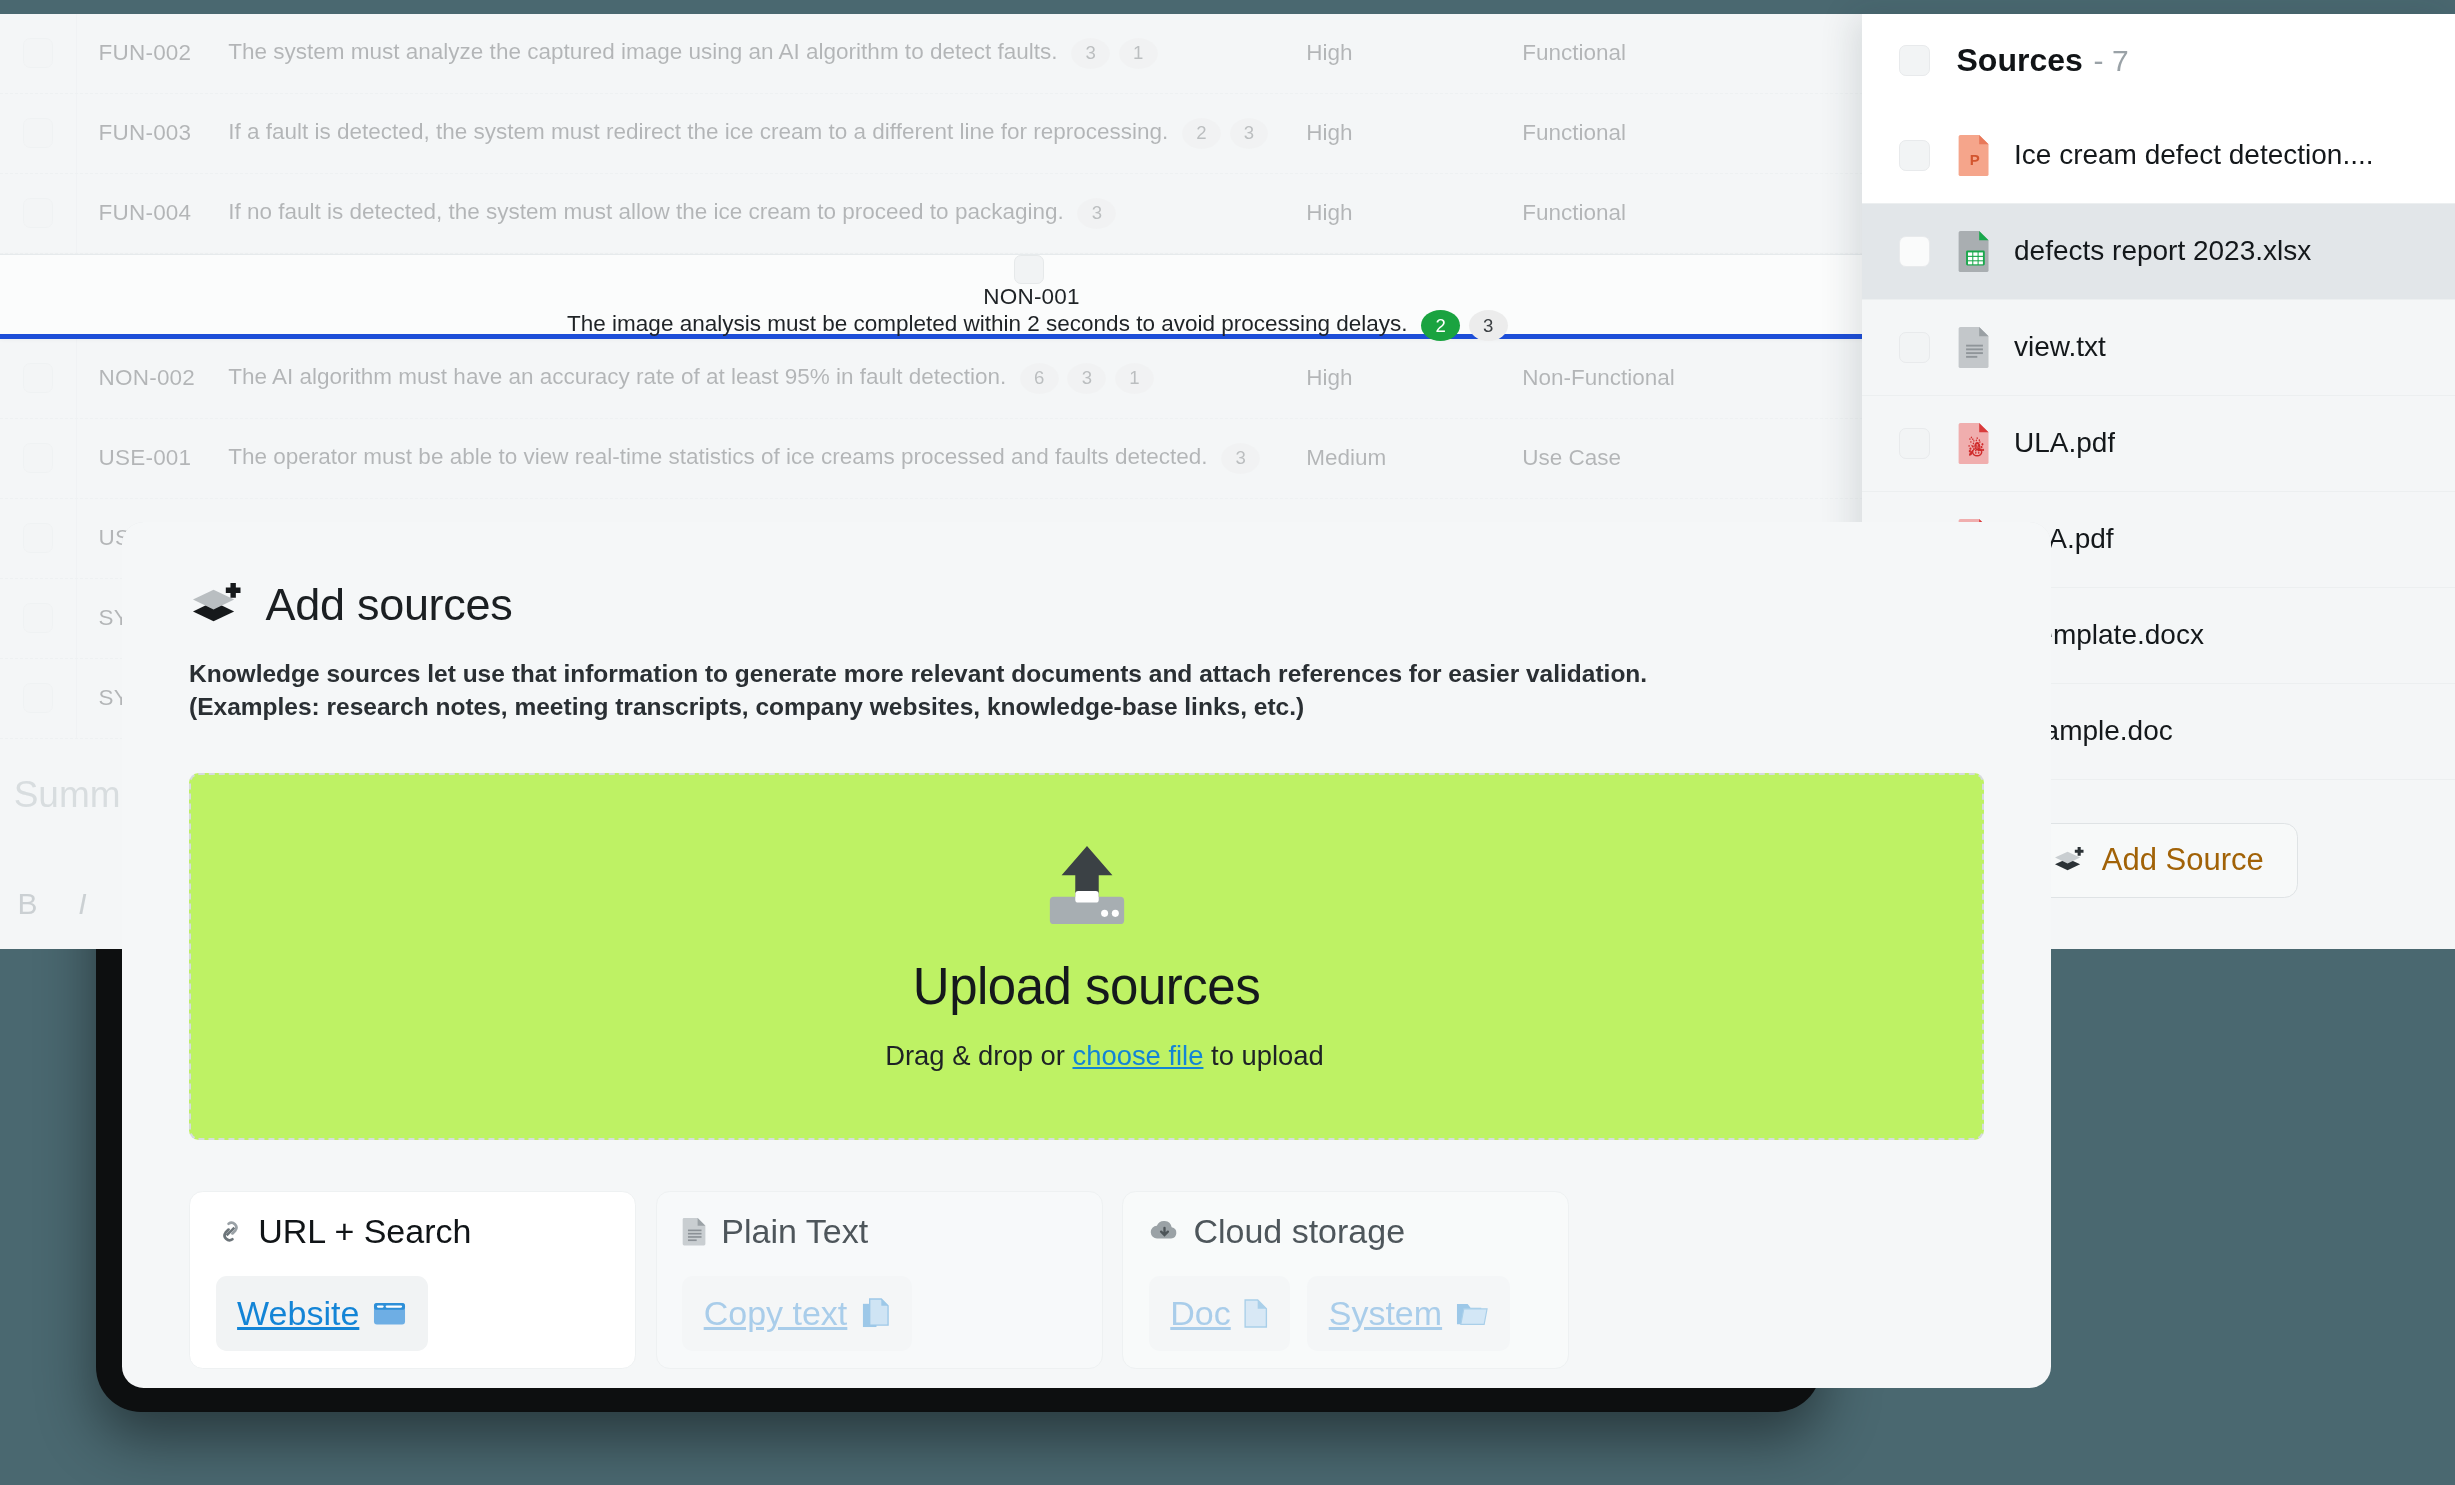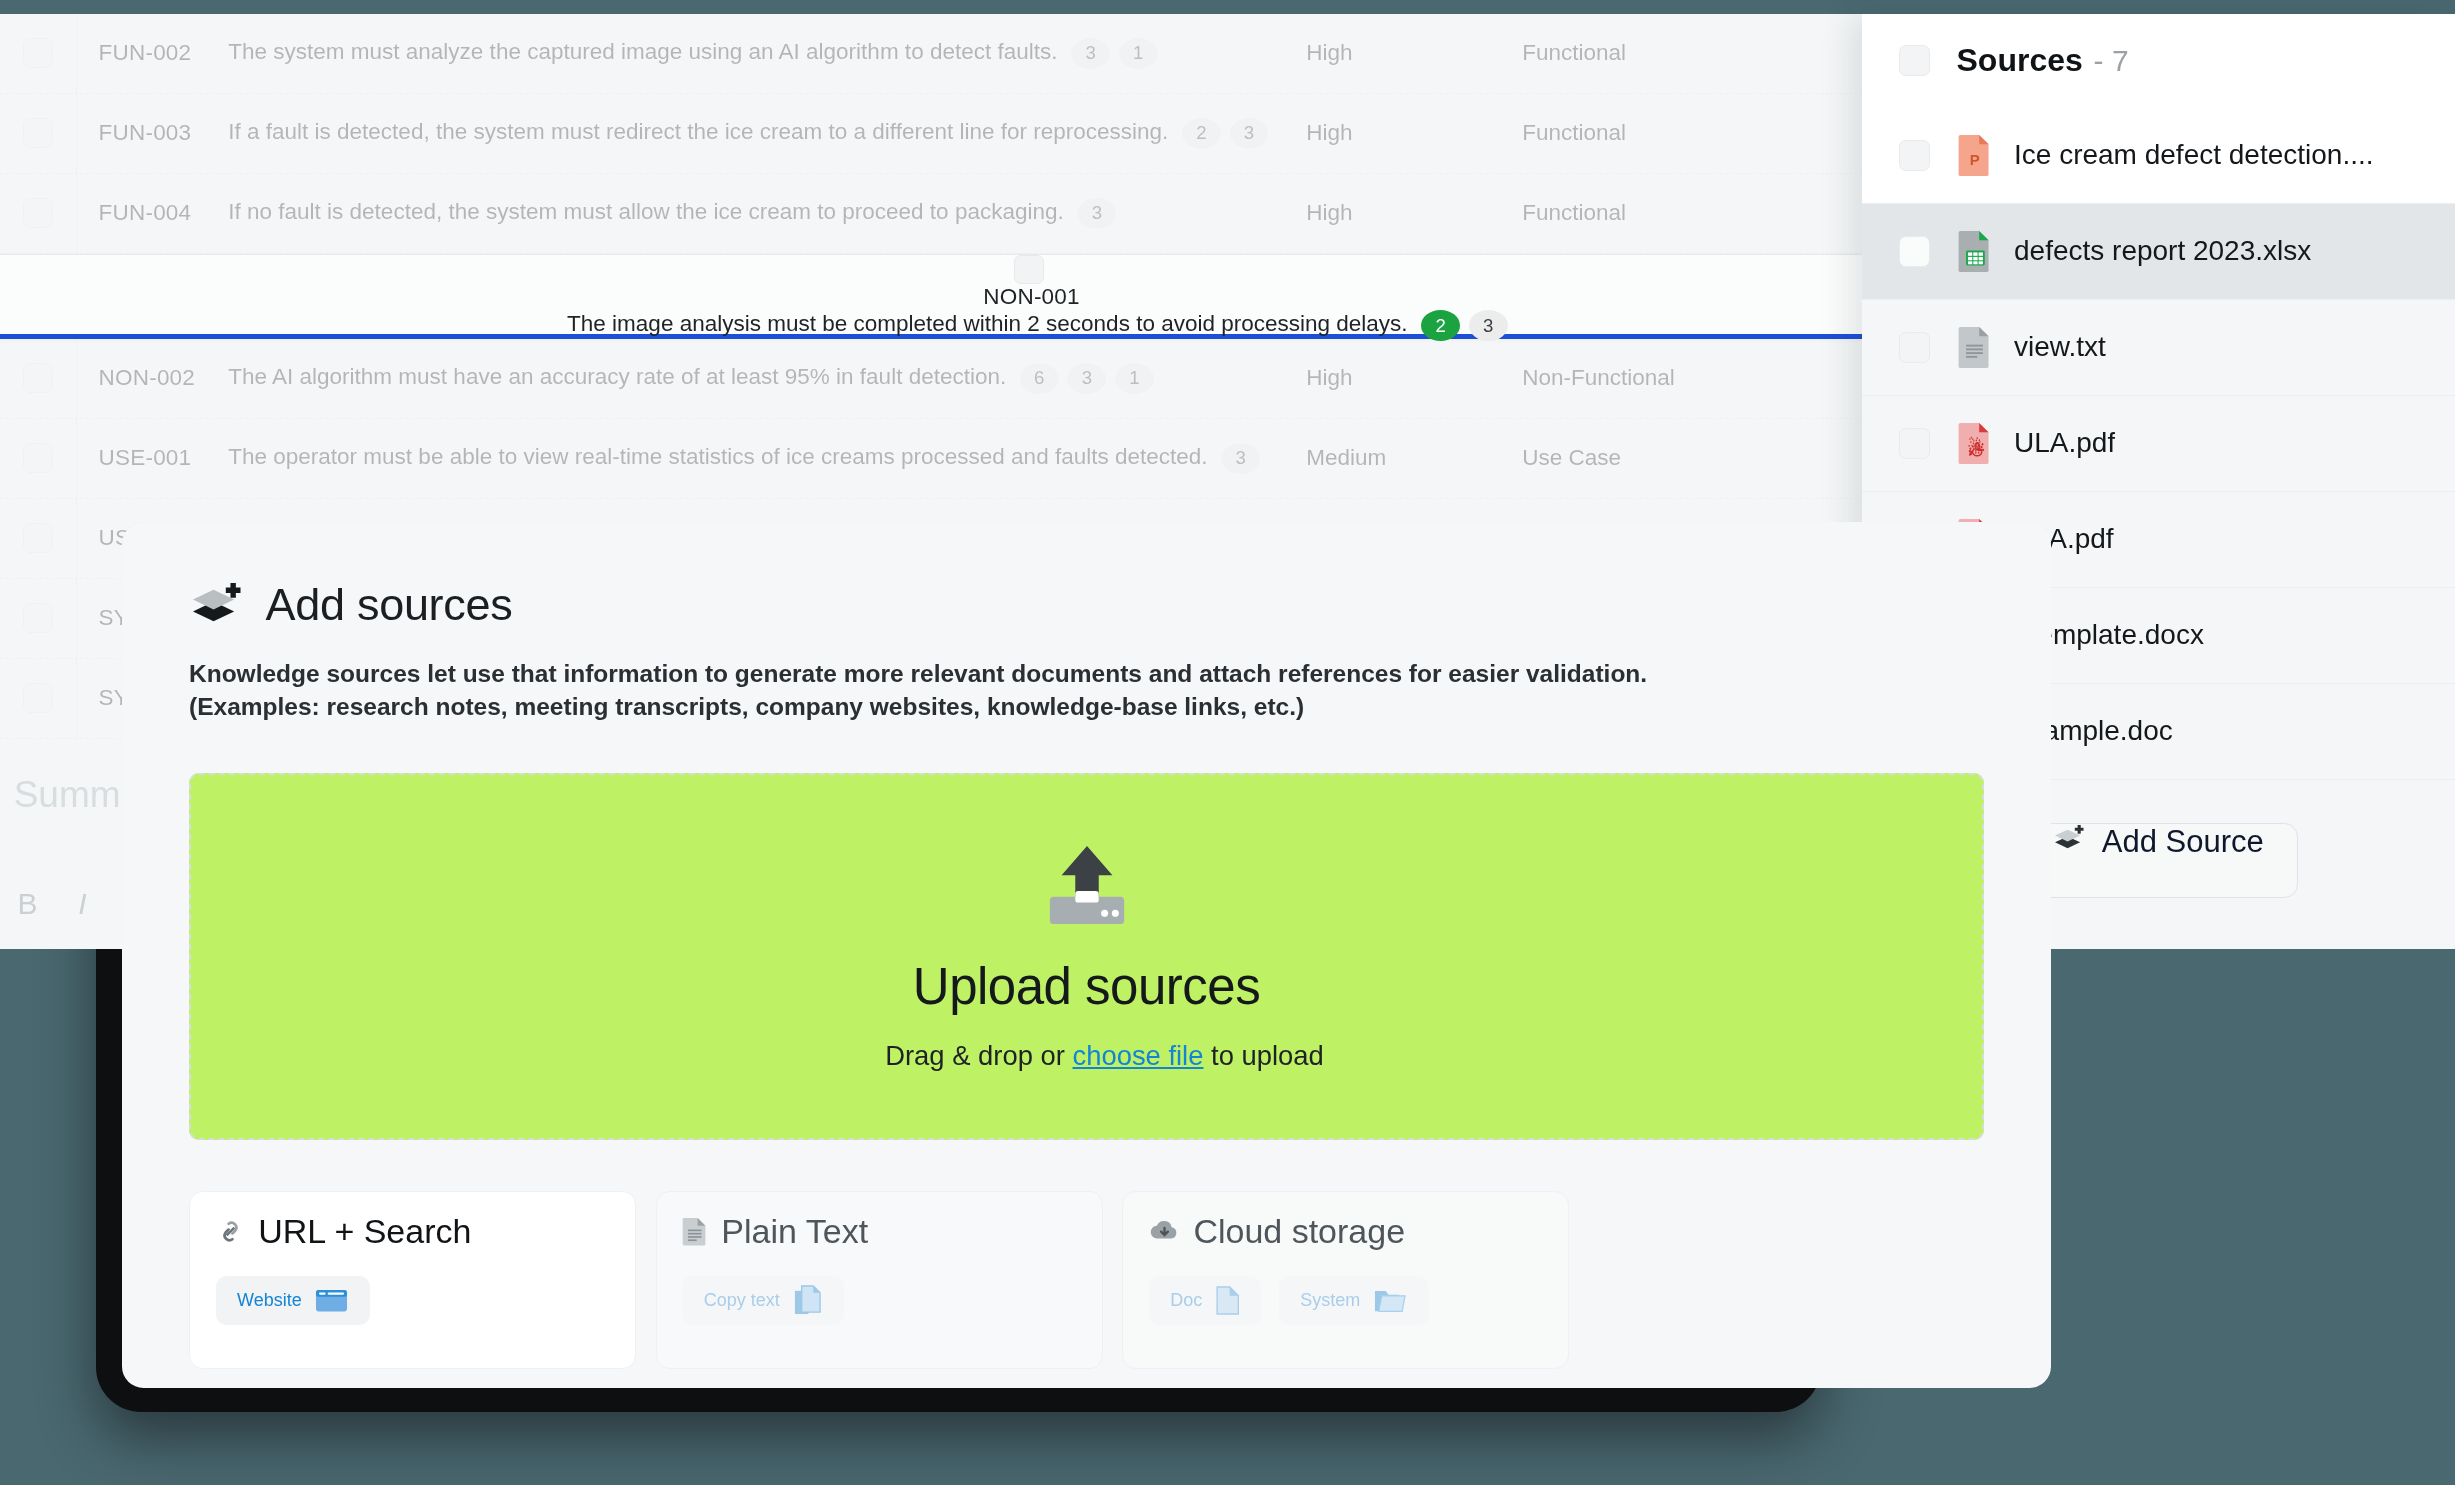--- a/index.html
+++ b/index.html
@@ -80,21 +80,21 @@
   }
   .src-row.alt{background:#f4f6f7;}
   .src-row.sel{background:#e2e6e9;}
   .src-row .cb2{width:29px;height:29px;border-radius:6.9px;background:#f2f4f5;border:1px solid #e8eaec;margin-right:26.5px;flex:none;}
   .src-row.sel .cb2{background:#fafbfb;}
   .fi{width:35px;height:43px;margin-right:22.5px;flex:none;}
   .src-name{font-size:28px;color:#14181b;white-space:nowrap;overflow:hidden;}
   .add-src-wrap{display:flex;justify-content:center;padding-top:43px;background:#f4f6f7;height:167px;}
   .add-src{
     height:73px;padding:0 33px;border:1px solid #dfe3e5;border-radius:13.7px;background:#f7f9f9;
-    display:inline-flex;gap:15.7px;color:#0f172a;font-size:31px;
+    display:inline-flex;align-items:center;gap:15.7px;color:#a16207;font-size:31px;
   }
 
   
   .modal{
     position:absolute;left:122px;top:522px;width:1929px;height:1301px;
     background:#f5f7f8;border-radius:21.6px;
     box-shadow:0 21.6px 69px rgba(16,32,40,.22);
     z-index:8;padding:0;
     clip-path:inset(0 0 435px 0 round 21.6px);
   }
@@ -115,22 +115,22 @@
   .card{
     width:447px;height:178px;border-radius:13.7px;background:#ffffff;border:1px solid #eef1f2;
     padding:19.6px 25.5px;box-sizing:border-box;
   }
   .card.muted{background:#f7f9fa;border-color:#eef1f2;}
   .card.muted2{background:#f8fafa;border-color:#eef1f2;}
   .card-head{display:flex;align-items:center;gap:13.7px;font-size:34px;color:#101417;}
   .card.muted .card-head,.card.muted2 .card-head{color:#4e565b;}
   .card-btns{margin-top:25.5px;display:flex;gap:17.6px;}
   .cbtn{
-    height:49px;padding:0 21.6px;border-radius:10.8px;background:#f1f3f4;display:inline-flex;
-    align-items:center;gap:13.7px;font-size:18px;color:#1384d6;
+    height:75px;padding:0 21.6px;border-radius:10.8px;background:#f1f3f4;display:inline-flex;
+    align-items:center;gap:13.7px;font-size:34px;color:#1384d6;text-decoration:underline;
   }
   .cbtn.dim{color:#a9cdea;background:#f4f6f7;}
 
   svg{display:block;}
 </style>
 </head>
 <body>
 
 <div class="device-frame"></div>
 

